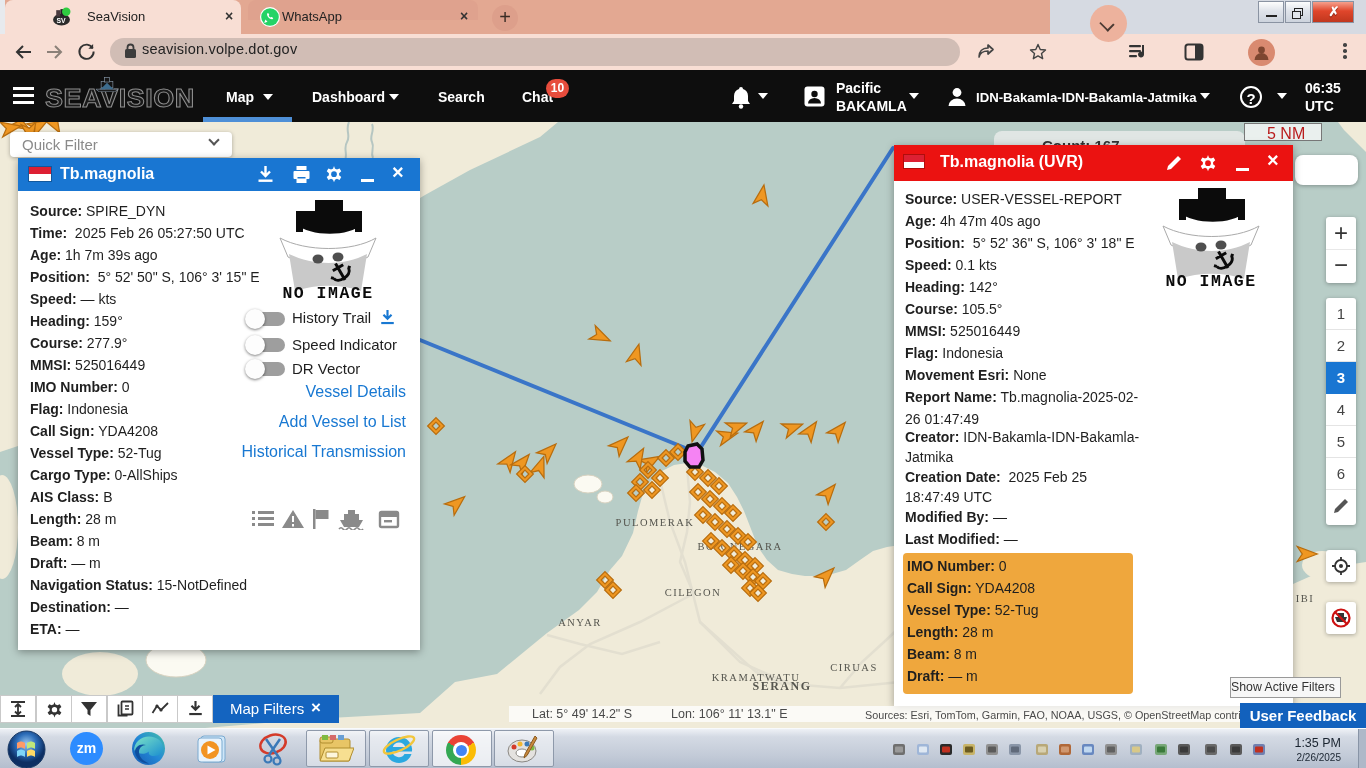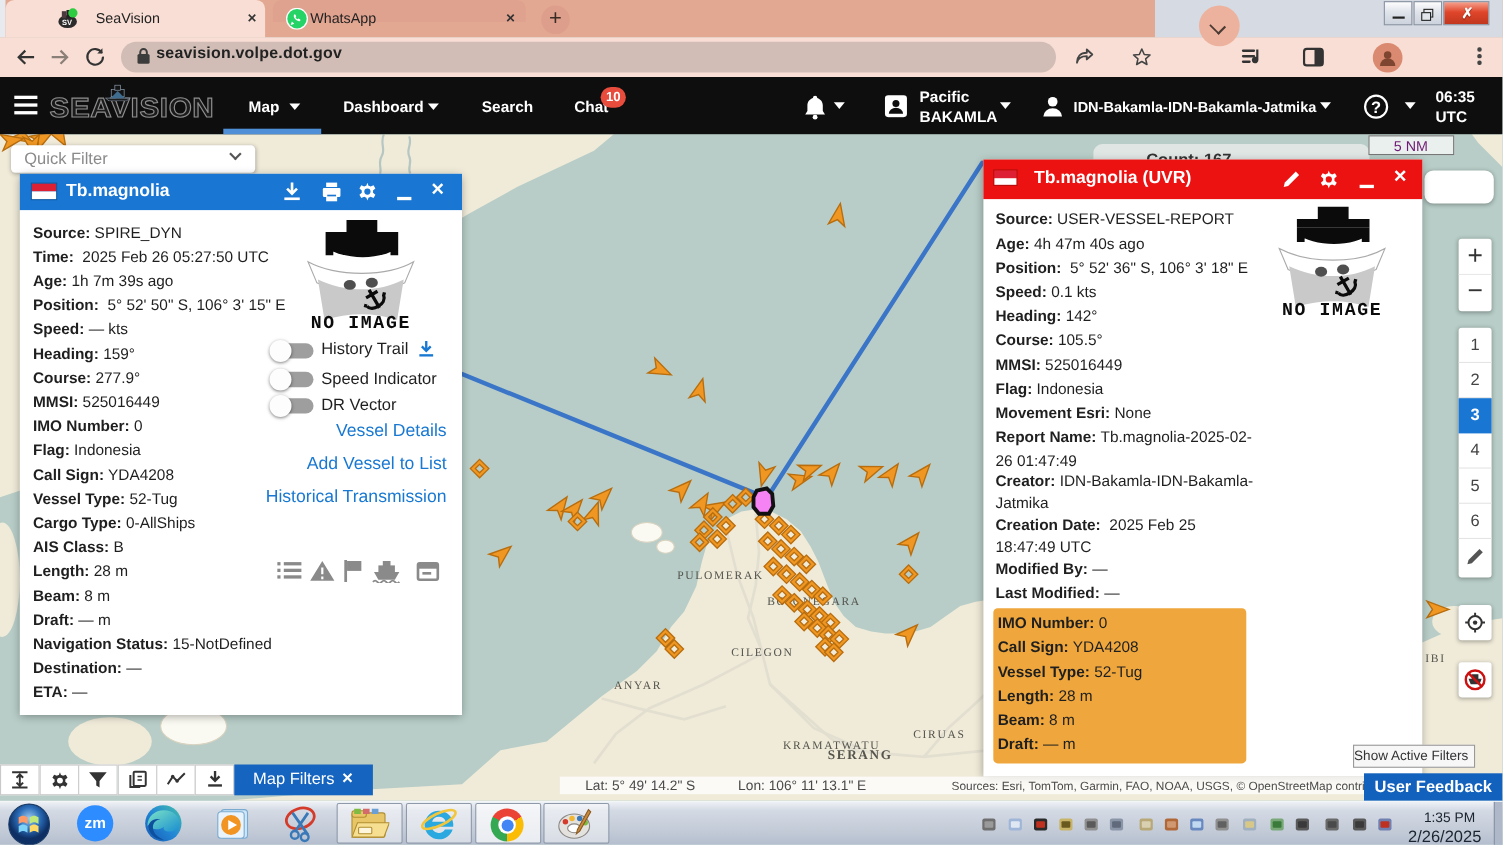--- a/index.html
+++ b/index.html
@@ -13,21 +13,21 @@
   .tab2 { left:248px; top:0; width:230px; height:20px; background:#dfa28e; border-radius:8px 8px 0 0; }
   .tabtitle { font-size:13px; color:#222; top:9px; }
   .tabx { font-size:14px; color:#333; font-weight:bold; top:8px; }
   #plusbtn { left:492px; top:5px; width:26px; height:26px; border-radius:50%; background:#dd9f8b; color:#3a2b25; font-size:20px; text-align:center; line-height:25px; }
   #chevcircle { left:1090px; top:5px; width:37px; height:37px; border-radius:50%; background:#edb29d; z-index:5; }
   #chevcircle:after { content:""; position:absolute; left:11px; top:13px; width:10px; height:10px; border-right:2.5px solid #4a3a33; border-bottom:2.5px solid #4a3a33; transform:rotate(45deg) scaleY(0.8); }
   .winbtn { top:1px; width:26px; height:22px; background:linear-gradient(#fdfdfd,#dfe3ea 45%,#cdd3dd); border:1px solid #8a93a2; }
   .winbtn.close { background:linear-gradient(#f5a08c,#e0462b 45%,#c0371e); width:42px; }
   #toolbar { left:0; top:34px; width:1366px; height:36px; background:#f8ded4; }
   #urlpill { left:110px; top:4px; width:850px; height:28px; border-radius:14px; background:#d1bdb5; }
-  #urltext { left:142px; top:7px; font-size:14.5px; color:#222; letter-spacing:0.2px;font-weight:bold; }
+  #urltext { left:142px; top:7px; font-size:14.5px; color:#222; letter-spacing:0.2px; }
   
   #appheader { left:0; top:70px; width:1366px; height:52px; background:#0e0e0e; color:#fff; }
   .hbar { left:13px; width:21px; height:3px; background:#fff; }
   #logo { left:45px; top:14px; font-size:25px; font-weight:bold; letter-spacing:0.5px; color:#1a1a1a; -webkit-text-stroke:1px #8e8e8e; transform:scaleX(1.08); transform-origin:left; white-space:nowrap; }
   .navitem { top:19px; font-size:14px; font-weight:bold; color:#fff; }
   .caret { width:0; height:0; border-left:5px solid transparent; border-right:5px solid transparent; border-top:6px solid #fff; }
   #mapline { left:203px; top:47px; width:89px; height:5px; background:#4e8fd7; }
   .badge10 { left:546px; top:9px; width:23px; height:19px; background:#e74c3c; border-radius:10px; color:#fff; font-size:12px; font-weight:bold; text-align:center; line-height:19px; }
   
   .panel { background:#fff; box-shadow:0 2px 8px rgba(0,0,0,0.35); }
@@ -168,21 +168,21 @@
   </svg>
 
   <div class="abs" style="left:10px;top:132px;width:222px;height:25px;background:#ffffff;border-radius:4px;box-shadow:0 1px 4px rgba(0,0,0,0.3)">
     <span class="abs" style="left:12px;top:4px;font-size:15px;color:#8a8a8a">Quick Filter</span>
     <span class="abs" style="left:200px;top:4px;width:8px;height:8px;border-right:2px solid #555;border-bottom:2px solid #555;transform:rotate(45deg)"></span>
   </div>
   <div class="abs" style="left:994px;top:131px;width:251px;height:28px;background:rgba(228,233,231,0.9);border-radius:8px">
     <span class="abs" style="left:48px;top:6px;font-size:15px;font-weight:bold;color:#333">Count: 167</span>
   </div>
   <div class="abs" style="left:1244px;top:123px;width:78px;height:18px;background:rgba(255,255,255,0.7);border:1px solid #777;">
-    <span class="abs" style="left:22px;top:1px;font-size:13px;color:#701a75">5 NM</span>
+    <span class="abs" style="left:22px;top:1px;font-size:16px;color:#b91c1c">5 NM</span>
   </div>
   <div class="abs" style="left:1295px;top:155px;width:63px;height:30px;background:#fff;border-radius:8px;box-shadow:0 1px 4px rgba(0,0,0,0.3)"></div>
 
   <div class="abs panel" id="lpanel" style="left:18px;top:158px;width:402px;height:492px">
     <div class="abs phead" style="left:0;top:0;width:402px;background:#1976d2">
       <div class="abs flag" style="left:10px;top:8px;width:24px;height:16px">
           <div class="red"></div>
           <div class="wht"></div>
         </div>
       <span class="abs" style="left:42px;top:7px;font-size:16px">Tb.magnolia</span>
@@ -595,21 +595,21 @@
       <ellipse cx="17" cy="17" rx="14" ry="11" fill="#e4e2df" stroke="#8a8782"></ellipse>
       <ellipse cx="17" cy="19" rx="6" ry="4" fill="#fff" stroke="#8a8782"></ellipse>
       <circle cx="9" cy="13" r="2.5" fill="#d43b2a"></circle>
       <circle cx="15" cy="10" r="2.5" fill="#f2b630"></circle>
       <circle cx="22" cy="10" r="2.5" fill="#3a79b8"></circle>
       <circle cx="27" cy="14" r="2.5" fill="#7fba42"></circle>
       <path d="M30 2 L20 20 l-1 4 3-2.5 L32 4 z" fill="#c98a3d" stroke="#8a5a20"></path>
     </svg>
     <g id="tray"></g>
     <span class="abs" style="left:1289px;top:7px;width:52px;text-align:right;font-size:12.5px;color:#1a2430">1:35 PM</span>
-    <span class="abs" style="left:1280px;top:23px;width:61px;text-align:right;font-size:15px;color:#1a2430">2/26/2025</span>
+    <span class="abs" style="left:1280px;top:23px;width:61px;text-align:right;font-size:10px;color:#1a2430">2/26/2025</span>
     <div class="abs" style="left:1358px;top:0;width:8px;height:40px;background:#aeb8c8;border-left:1px solid #8894a6"></div>
   <svg class="abs" style="left:892px;top:14px" width="14" height="14" viewBox="0 0 14 14">
         <rect x="1" y="1" width="12" height="11" rx="2" fill="#6f6f6f"></rect>
         <rect x="3" y="3.5" width="8" height="6" rx="1" fill="#9a9a9a"></rect>
       </svg><svg class="abs" style="left:916px;top:14px" width="14" height="14" viewBox="0 0 14 14">
         <rect x="1" y="1" width="12" height="11" rx="2" fill="#9fb6d8"></rect>
         <rect x="3" y="3.5" width="8" height="6" rx="1" fill="#dfe8f2"></rect>
       </svg><svg class="abs" style="left:939px;top:14px" width="14" height="14" viewBox="0 0 14 14">
         <rect x="1" y="1" width="12" height="11" rx="2" fill="#2a2a2a"></rect>
         <rect x="3" y="3.5" width="8" height="6" rx="1" fill="#c03020"></rect>

